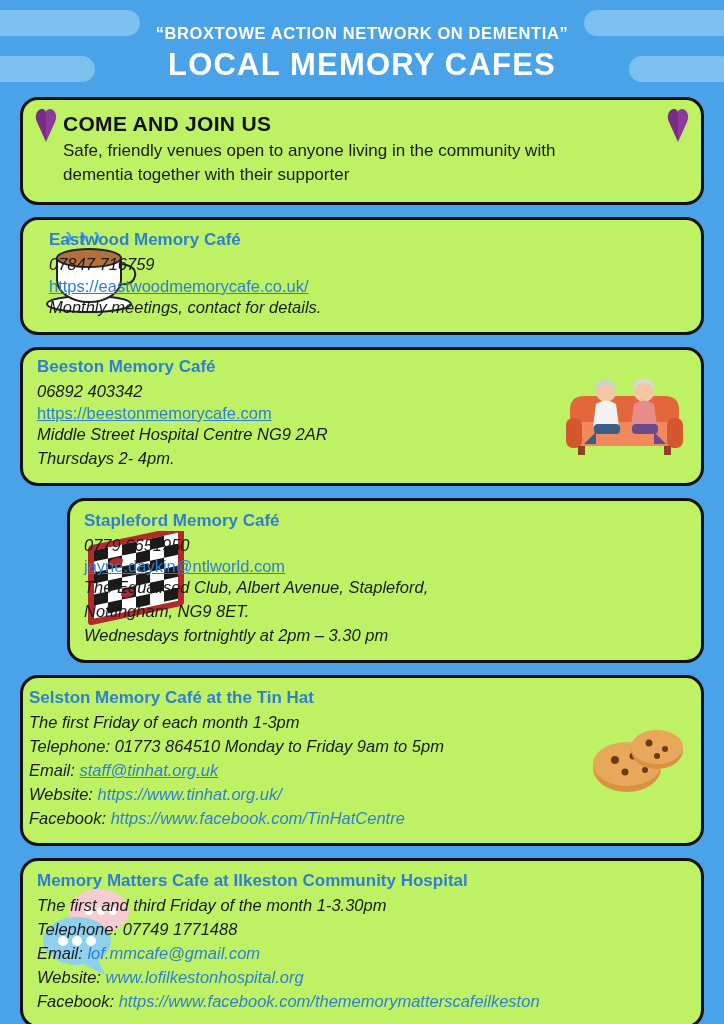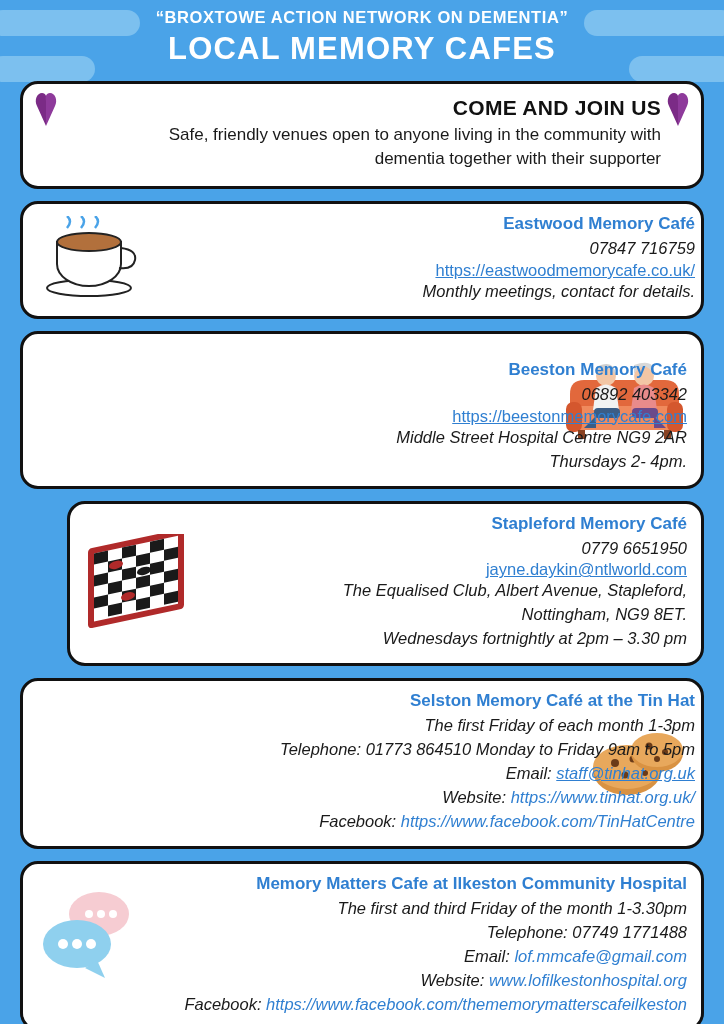--- a/index.html
+++ b/index.html
@@ -30,21 +30,21 @@
     position: relative;
     width: 724px;
     height: 1024px;
     padding: 0 20px;
   }
 
   
   .header {
     position: relative;
     z-index: 2;
-    padding-top: 8px;
+    padding-top: 24px;
     text-align: center;
   }
   .subtitle {
     color: #ffffff;
     font-size: 16.5px;
     font-weight: bold;
     letter-spacing: 0.6px;
     text-transform: uppercase;
   }
   .main-title {
@@ -53,26 +53,26 @@
     font-weight: bold;
     letter-spacing: 1.2px;
     line-height: 1.15;
     margin-top: 4px;
     text-transform: uppercase;
   }
 
   
   .card {
     position: relative;
-    background: #ffffff;
+    background: #bef264;
     border: 3px solid #111111;
     border-radius: 18px;
     margin-top: 12px;
     padding: 10px 14px;
-    text-align: right;
+    text-align: left;
     color: #1a1a1a;
   }
   .card-title {
     color: #2f7fd1;
     font-size: 17px;
     font-weight: bold;
     margin-bottom: 3px;
   }
   .card-title.dark {
     color: #111111;
@@ -147,39 +147,39 @@
       <path d="M13 34 L4 14 C1 8 4 1 9 1 C13 1 14 5 13 9 L13 20 Z" fill="#7b2b86"></path>
       <path d="M13 34 L22 14 C25 8 22 1 17 1 C13 1 12 5 13 9 L13 20 Z" fill="#8e3a9b"></path>
     </svg>
     <div class="card-inner">
       <div class="card-title dark">COME AND JOIN US</div>
       <div class="intro-line" style="">Safe, friendly venues open to anyone living in the community with</div>
       <div class="intro-line">dementia together with their supporter</div>
     </div>
   </div>
 
-  <div class="card" style="padding:10px 6px 12px;margin-top:12px;">
+  <div class="card" style="padding:10px 26px 12px;margin-top:12px;">
     <svg class="ill ill-cup" width="100" height="85" viewBox="0 0 100 85">
       <path d="M26 12 q6 -7 0 -12" stroke="#4aa3e8" stroke-width="2.5" fill="none"></path>
       <path d="M40 12 q6 -7 0 -12" stroke="#4aa3e8" stroke-width="2.5" fill="none"></path>
       <path d="M54 12 q6 -7 0 -12" stroke="#4aa3e8" stroke-width="2.5" fill="none"></path>
       <ellipse cx="48" cy="72" rx="42" ry="8" fill="#ffffff" stroke="#222" stroke-width="2"></ellipse>
       <path d="M16 26 h64 v22 a32 22 0 0 1 -64 0 z" fill="#ffffff" stroke="#222" stroke-width="2"></path>
       <ellipse cx="48" cy="26" rx="32" ry="9" fill="#b2703c" stroke="#222" stroke-width="2"></ellipse>
       <path d="M80 32 q16 2 14 12 q-2 10 -16 8" fill="none" stroke="#222" stroke-width="2"></path>
     </svg>
     <div class="card-inner">
       <div class="card-title">Eastwood Memory Café</div>
       <div class="line">07847 716759</div>
       <div><a class="link" href="#">https://eastwoodmemorycafe.co.uk/</a></div>
       <div class="line">Monthly meetings, contact for details.</div>
     </div>
   </div>
 
-  <div class="card" style="padding:26px 14px 12px;">
+  <div class="card" style="padding:7px 14px 12px;">
     <svg class="ill ill-sofa" width="125" height="92" viewBox="0 0 125 92">
       <path d="M8 44 q0 -14 14 -14 h81 q14 0 14 14 v34 h-109 z" fill="#e2683c"></path>
       <rect x="8" y="56" width="109" height="24" rx="8" fill="#f08a5d"></rect>
       <rect x="4" y="52" width="16" height="30" rx="7" fill="#d4572e"></rect>
       <rect x="105" y="52" width="16" height="30" rx="7" fill="#d4572e"></rect>
       <rect x="16" y="80" width="7" height="9" fill="#8a4222"></rect>
       <rect x="102" y="80" width="7" height="9" fill="#8a4222"></rect>
       <circle cx="44" cy="26" r="10" fill="#f3c6a5"></circle>
       <path d="M34 25 q10 -13 20 0 q-2 -17 -20 -8 z" fill="#cfcfcf"></path>
       <path d="M34 38 q10 -7 20 0 l3 22 h-26 z" fill="#f2f2f2"></path>

